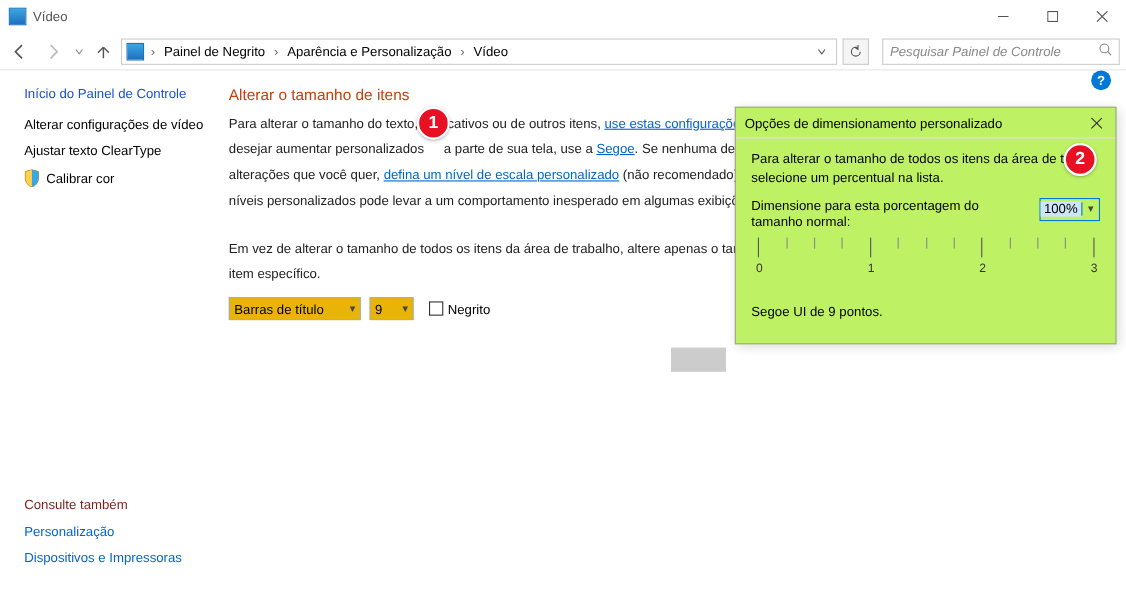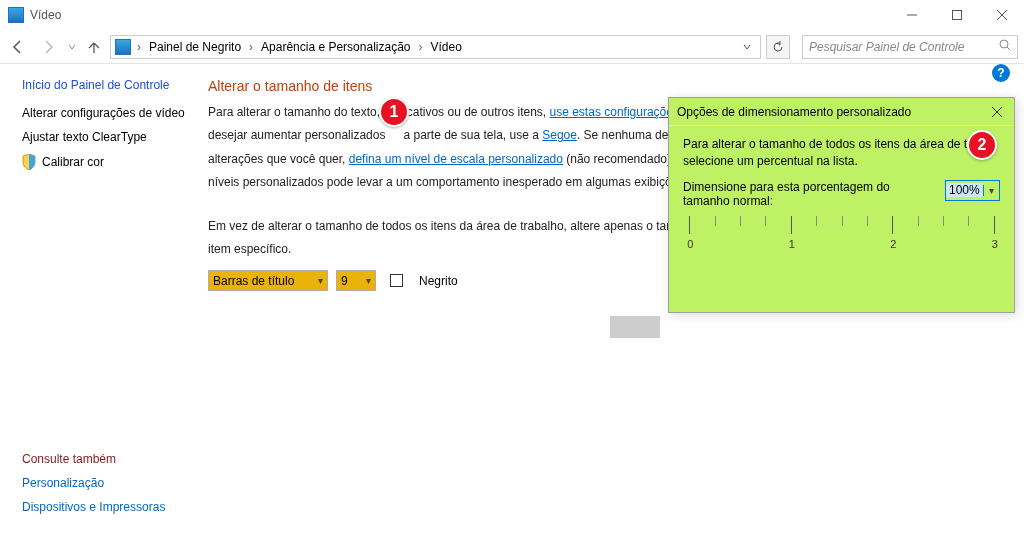--- a/index.html
+++ b/index.html
@@ -42,21 +42,21 @@
   .help-badge { position:absolute; right:14px; top:0px; width:18px; height:18px; border-radius:50%; background:#0078d7; color:#fff; font-weight:bold; font-size:12px; display:flex; align-items:center; justify-content:center; cursor:pointer;}
   .section-hdr { color:#c2410c; font-size:14px; margin-bottom:10px; }
   .para { color:#222; line-height:1.45; margin-bottom:6px; }
   .link { color:#0066cc; text-decoration:underline; cursor:pointer; }
   .section2 { margin-top:26px; }
   .controls-row { display:flex; align-items:center; gap:8px; margin-top:12px; }
   .select { height:21px; border:1px solid #adadad; background:#eab308; padding:0 4px; display:flex; align-items:center; gap:6px; }
   .select.w1 { width:120px;}
   .select.w2 { width:40px; }
   .sel-caret { margin-left:auto; font-size:10px; color:#444; }
-  .chk-wrap { display:flex; align-items:center; gap:16px; margin-left:6px; }
+  .chk-wrap { display:flex; align-items:center; gap:4px; margin-left:6px; }
   .chk { width:13px; height:13px; border:1px solid #333; background:#fff; }
   
   .callout { position:absolute; width:30px; height:30px; border-radius:50%; background:#e81123; color:#fff; font-weight:bold; font-size:16px; display:flex; align-items:center; justify-content:center; border:2px solid #fff; box-shadow:0 1px 3px rgba(0,0,0,.3); z-index:50; }
   
   .dialog { position:absolute; right:9px; top:97px; width:347px; height:216px; border:1px solid #a0a0a0; background:#bef264; box-shadow:2px 2px 10px rgba(0,0,0,.15); z-index:40; }
   .dlg-title { height:28px; border-bottom:1px solid #e0e0e0; display:flex; align-items:center; padding:0 8px; justify-content:space-between;}
   .dlg-title-text { font-size:12px; }
   .dlg-close { width:18px; height:18px; display:flex; align-items:center; justify-content:center; cursor:pointer; }
   .dlg-body { padding:10px 14px; font-size:12px; }
   .dlg-para { line-height:1.4; margin-bottom:10px; }
@@ -249,14 +249,15 @@
       <div class="tick major" style="left:66%"></div>
       <div class="tick minor" style="left:74%"></div>
       <div class="tick minor" style="left:82%"></div>
       <div class="tick minor" style="left:90%"></div>
       <div class="tick major" style="left:98%"></div>
       <div class="tick-label" style="left:2%">0</div>
       <div class="tick-label" style="left:34%">1</div>
       <div class="tick-label" style="left:66%">2</div>
       <div class="tick-label" style="left:98%">3</div>
     </div>
+    <div class="sample-text">Segoe UI de 9 pontos.</div>
   </div>
 </div>
 
 </body></html>

